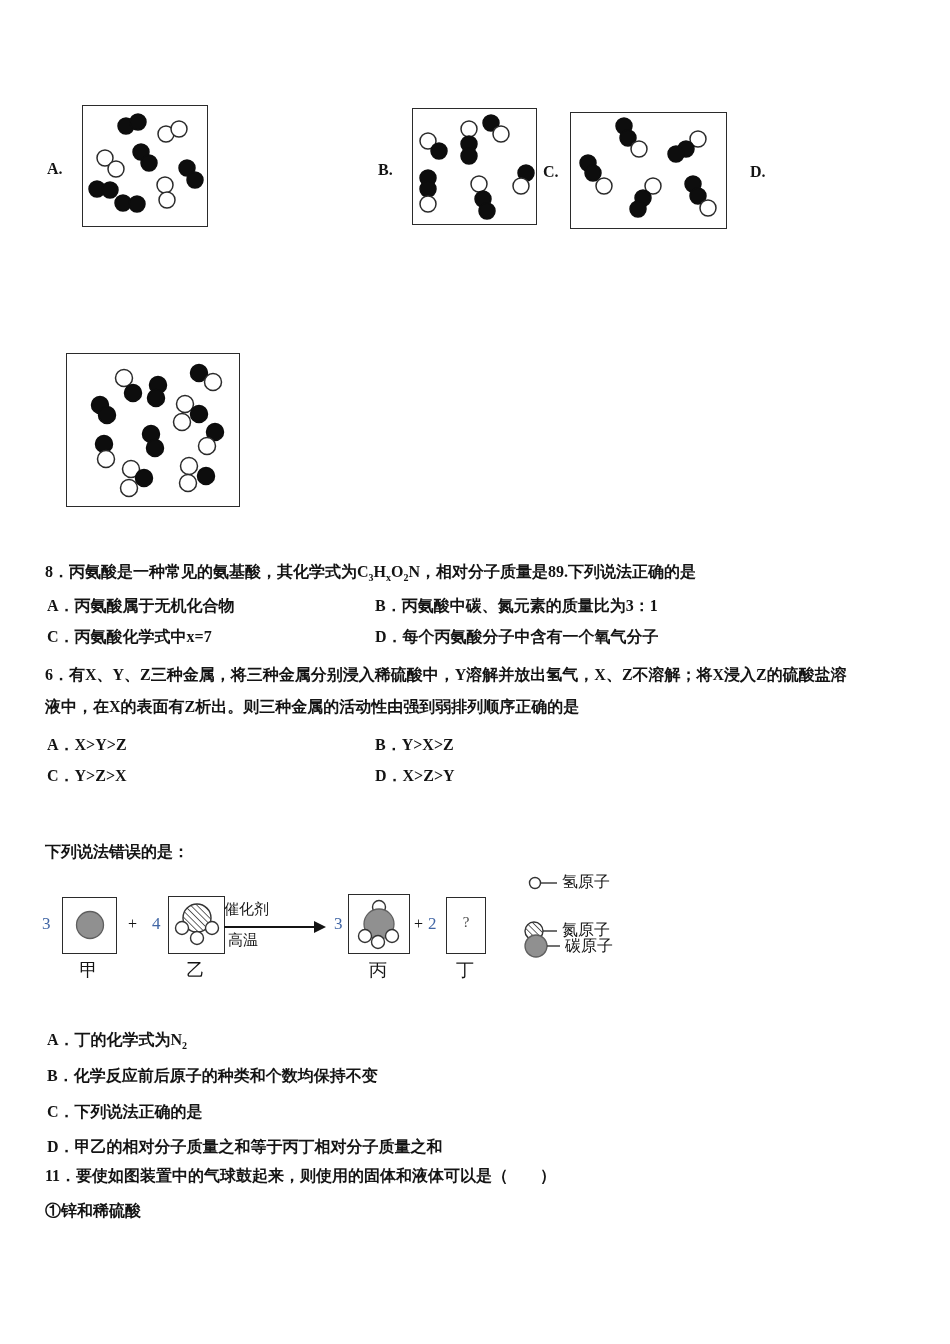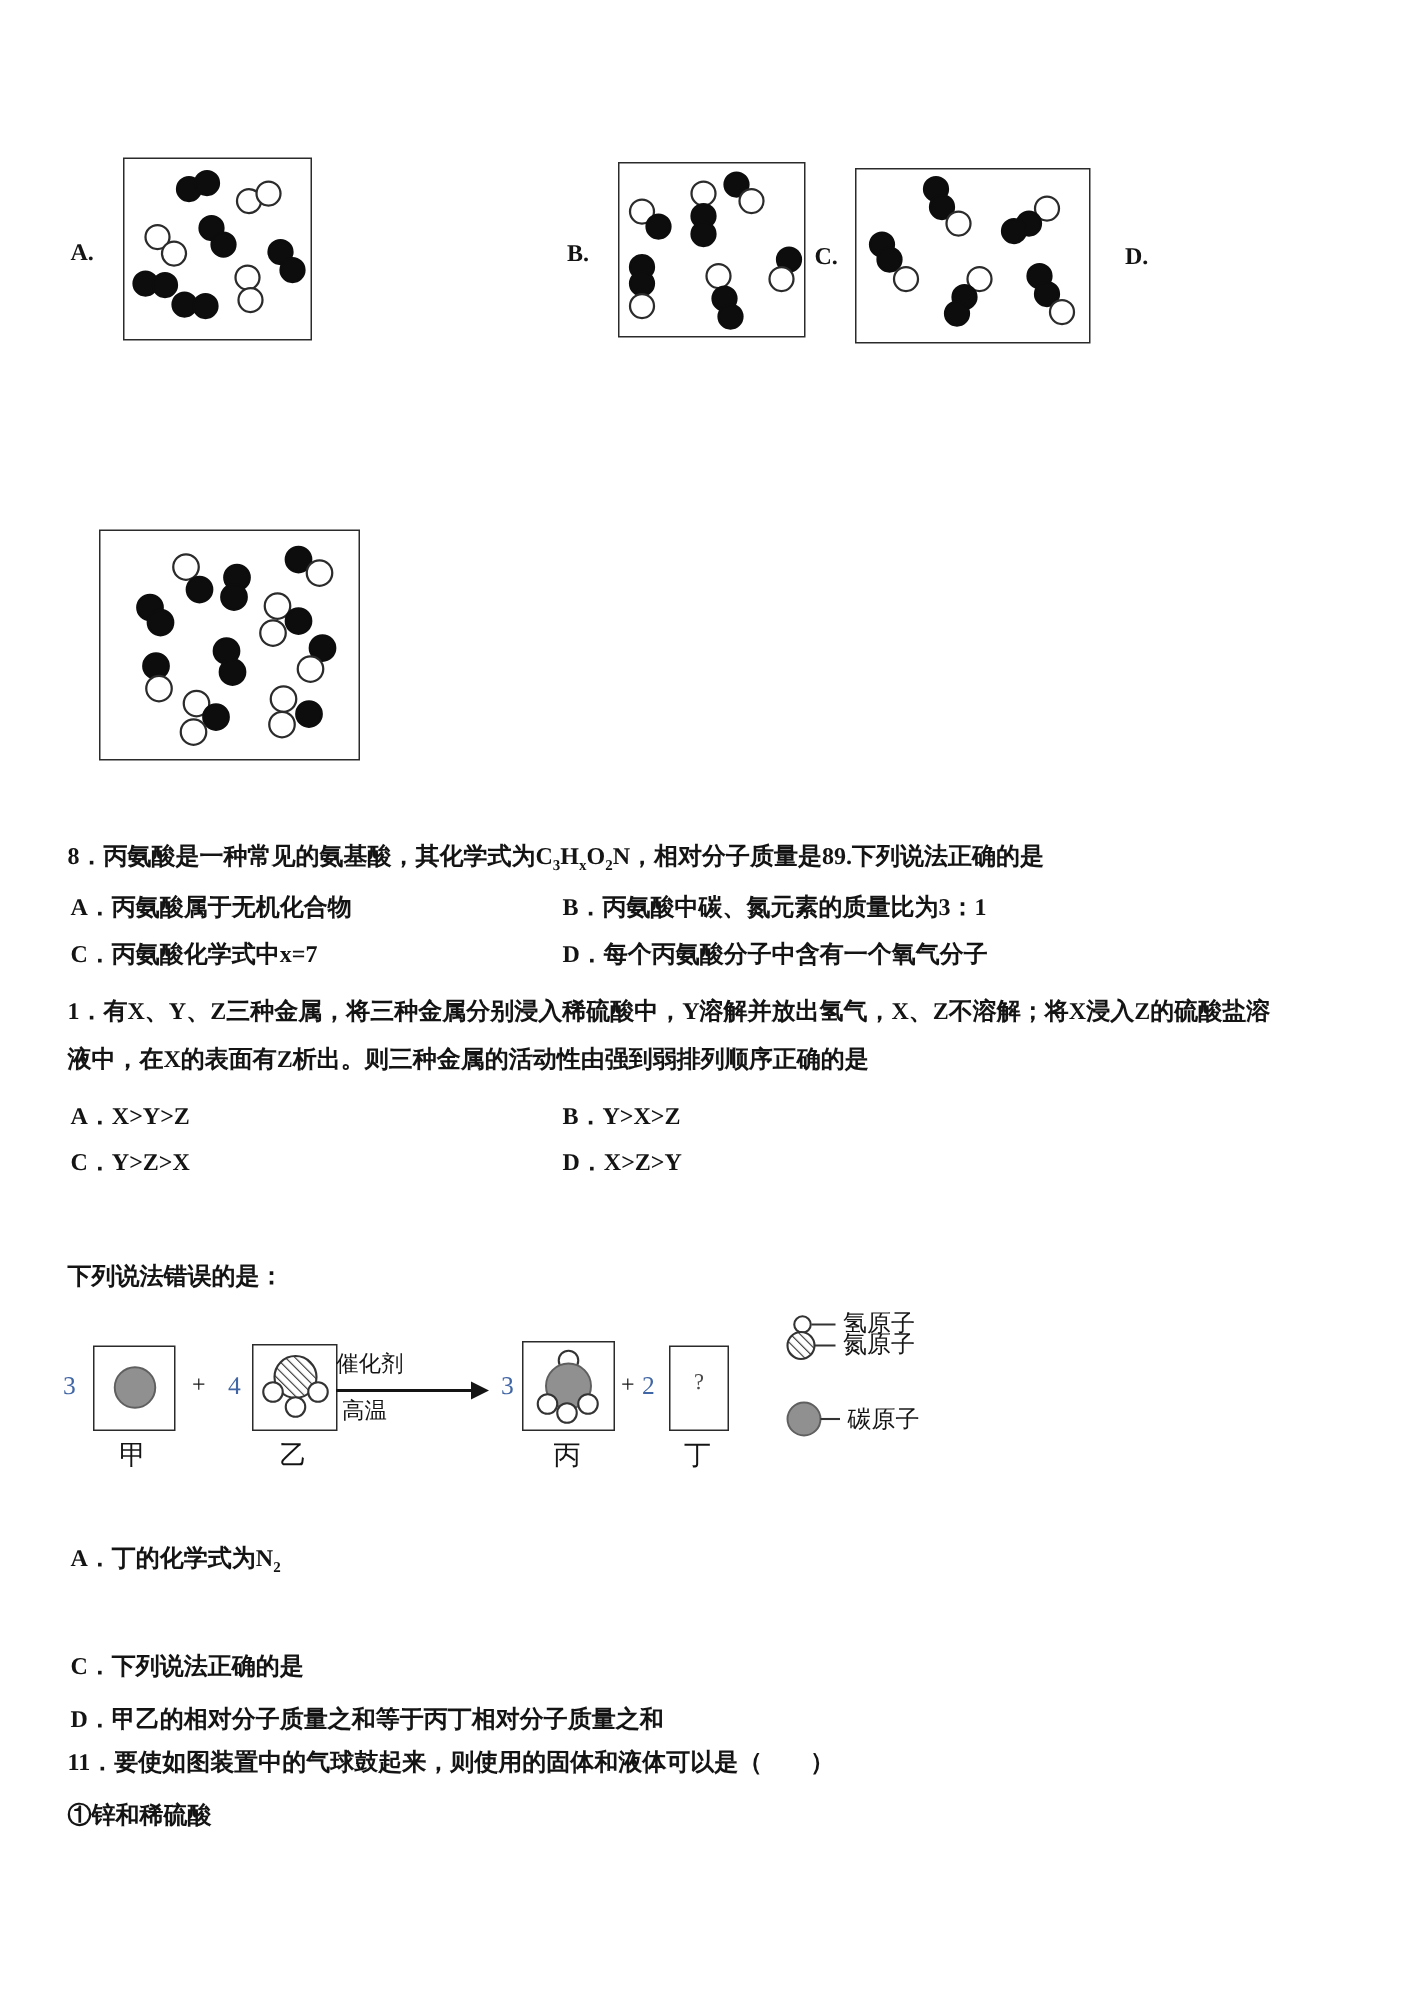--- a/index.html
+++ b/index.html
@@ -186,21 +186,21 @@
         <circle cx="121" cy="129" r="8.5" fill="#ffffff" stroke="#2b2b2b" stroke-width="1.5"></circle>
       </svg>
     </div>
 
   <div class="line" style="left:45px;top:563px">8．丙氨酸是一种常见的氨基酸，其化学式为C<sub>3</sub>H<sub>x</sub>O<sub>2</sub>N，相对分子质量是89.下列说法正确的是</div>
   <div class="line" style="left:47px;top:597px">A．丙氨酸属于无机化合物</div>
   <div class="line" style="left:375px;top:597px">B．丙氨酸中碳、氮元素的质量比为3：1</div>
   <div class="line" style="left:47px;top:628px">C．丙氨酸化学式中x=7</div>
   <div class="line" style="left:375px;top:628px">D．每个丙氨酸分子中含有一个氧气分子</div>
 
-  <div class="line" style="left:45px;top:666px">1．有X、Y、Z三种金属，将三种金属分别浸入稀硫酸中，Y溶解并放出氢气，X、Z不溶解；将X浸入Z的硫酸盐溶</div>
+  <div class="line" style="left:45px;top:666px">6．有X、Y、Z三种金属，将三种金属分别浸入稀硫酸中，Y溶解并放出氢气，X、Z不溶解；将X浸入Z的硫酸盐溶</div>
   <div class="line" style="left:45px;top:698px">液中，在X的表面有Z析出。则三种金属的活动性由强到弱排列顺序正确的是</div>
   <div class="line" style="left:47px;top:736px">A．X&gt;Y&gt;Z</div>
   <div class="line" style="left:375px;top:736px">B．Y&gt;X&gt;Z</div>
   <div class="line" style="left:47px;top:767px">C．Y&gt;Z&gt;X</div>
   <div class="line" style="left:375px;top:767px">D．X&gt;Z&gt;Y</div>
 
   <div class="line" style="left:45px;top:843px">下列说法错误的是：</div>
 
   <div class="dg">
 
@@ -255,36 +255,37 @@
     <div class="dg-boxlabel" style="left:348px;top:958px;width:60px">丙</div>
     <div class="dg-boxlabel" style="left:446px;top:958px;width:38px">丁</div>
 
     <div class="legend-row" style="left:527px;top:872px">
       <svg width="32" height="16">
         <circle cx="8" cy="8" r="5.5" fill="#ffffff" stroke="#333333" stroke-width="1.4"></circle>
         <line x1="14" y1="8" x2="30" y2="8" stroke="#333333" stroke-width="1.4"></line>
       </svg>
       <span class="legend-label">氢原子</span>
     </div>
-    <div class="legend-row" style="left:524px;top:886px">
+    <div class="legend-row" style="left:524px;top:920px">
       <svg width="35" height="20">
         <circle cx="10" cy="10" r="9" fill="url(#hatch)" stroke="#333333" stroke-width="1.4"></circle>
         <line x1="19" y1="10" x2="33" y2="10" stroke="#333333" stroke-width="1.4"></line>
       </svg>
       <span class="legend-label">氮原子</span>
     </div>
     <div class="legend-row" style="left:524px;top:934px">
       <svg width="38" height="24">
         <circle cx="12" cy="12" r="11" fill="#909090" stroke="#5f5f5f" stroke-width="1.3"></circle>
         <line x1="23" y1="12" x2="36" y2="12" stroke="#333333" stroke-width="1.4"></line>
       </svg>
       <span class="legend-label">碳原子</span>
     </div>
   </div>
 
   <div class="line" style="left:47px;top:1031px">A．丁的化学式为N<sub>2</sub></div>
+  <div class="line" style="left:47px;top:1067px">B．化学反应前后原子的种类和个数均保持不变</div>
   <div class="line" style="left:47px;top:1103px">C．下列说法正确的是</div>
   <div class="line" style="left:47px;top:1138px">D．甲乙的相对分子质量之和等于丙丁相对分子质量之和</div>
 
   <div class="line" style="left:45px;top:1167px">11．要使如图装置中的气球鼓起来，则使用的固体和液体可以是（　　）</div>
   <div class="line" style="left:45px;top:1202px">①锌和稀硫酸</div>
 
 </div>
 
 </body></html>

